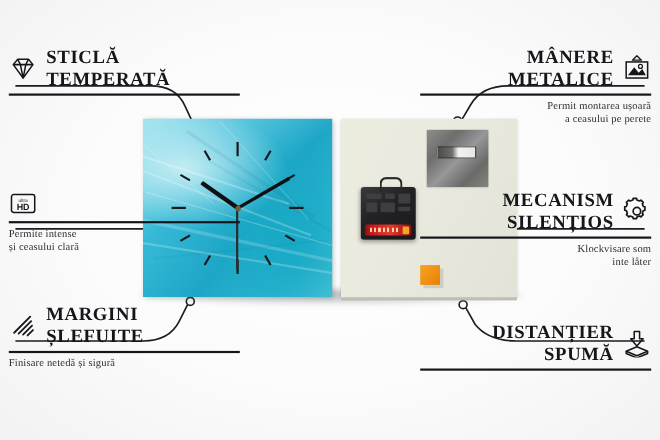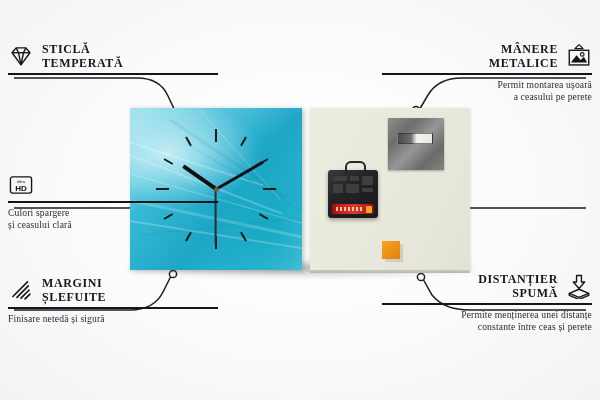--- a/index.html
+++ b/index.html
@@ -16,21 +16,21 @@
   
   #wires{position:absolute;left:0;top:0;width:600px;height:400px;}
 
   
   .feature{position:absolute;width:210px;}
   .feature.left{left:8px;text-align:left;}
   .feature.right{right:8px;text-align:right;}
   .f-head{display:flex;align-items:center;gap:8px;}
   .feature.right .f-head{justify-content:flex-end;}
   .f-title{
-    font-size:12px;font-weight:700;letter-spacing:.6px;
+    font-size:17px;font-weight:700;letter-spacing:.6px;
     line-height:1.18;color:#14161a;text-transform:uppercase;
   }
   .f-icon{width:26px;height:26px;flex:0 0 26px;display:block;}
   .f-rule{height:1.6px;background:#13161a;margin:3px 0 4px 0;}
   .f-sub{
     font-size:9.6px;line-height:1.28;color:#2a2d31;letter-spacing:.15px;
   }
   
   #product{position:absolute;left:130px;top:108px;width:340px;height:172px;}
   #shadow{
@@ -208,21 +208,21 @@
       <svg class="f-icon" viewBox="0 0 32 32">
         <rect x="3" y="6" width="26" height="20" rx="2.5" fill="none" stroke="#14161a" stroke-width="1.7"></rect>
         <text x="16" y="14" font-family="Liberation Sans, sans-serif" font-size="5.4" fill="#14161a" text-anchor="middle">ultra</text>
         <text x="16" y="23" font-family="Liberation Sans, sans-serif" font-size="10" font-weight="bold" fill="#14161a" text-anchor="middle">HD</text>
       </svg>
       <div class="f-title">
       </div>
     </div>
     <div class="f-rule"></div>
     <div class="f-sub">
-      <div>Culori spargere</div>
+      <div>Permite intense</div>
       <div>și ceasului clară</div>
     </div>
   </div>
 
   <div class="feature right" style="top:42px">
     <div class="f-head">
       <div class="f-title">
         <div>MÂNERE</div>
         <div>METALICE</div>
       </div>
@@ -254,33 +254,46 @@
         <div>MARGINI</div>
         <div>ȘLEFUITE</div>
       </div>
     </div>
     <div class="f-rule"></div>
     <div class="f-sub">
       <div>Finisare netedă și sigură</div>
     </div>
   </div>
 
-
-  <div class="feature right" style="top:272px">
+  <div class="feature right" style="top:172px">
+    <div class="f-head">
+      <div class="f-title">
+        <div>MECANISM</div>
+        <div>SILENȚIOS</div>
+      </div>
+      <svg class="f-icon" viewBox="0 0 32 32">
+        <path d="M16 3.5 l3 1.1 1.5-1 2.6 2.6 -1 1.5 1.1 3 1.8 .4 v3.8 l-1.8 .4 -1.1 3 1 1.5 -2.6 2.6 -1.5-1 -3 1.1 -.4 1.8 h-3.8 l-.4-1.8 -3-1.1 -1.5 1 -2.6-2.6 1-1.5 -1.1-3 -1.8-.4 v-3.8 l1.8-.4 1.1-3 -1-1.5 2.6-2.6 1.5 1 3-1.1 .4-1.8 h3.8 Z" fill="none" stroke="#14161a" stroke-width="1.9" stroke-linejoin="round"></path>
+        <circle cx="16" cy="16" r="4.2" fill="none" stroke="#14161a" stroke-width="1.9"></circle>
+      </svg>
+    </div>
+    <div class="f-rule"></div>
+    <div class="f-sub">
+      <div>Klockvisare som</div>
+      <div>inte låter</div>
+    </div>
+  </div>
+
+  <div class="feature right" style="top:292px">
     <div class="f-head">
       <div class="f-title">
         <div>DISTANȚIER</div>
         <div>SPUMĂ</div>
       </div>
       <svg class="f-icon" viewBox="0 0 32 32">
         <path d="M13 3 h6 v8 h4 l-7 8 -7-8 h4 Z" fill="none" stroke="#14161a" stroke-width="1.7" stroke-linejoin="round"></path>
         <path d="M16 20 L28 25 L16 30 L4 25 Z" fill="none" stroke="#14161a" stroke-width="1.7" stroke-linejoin="round"></path>
         <path d="M4 25 v2.5 L16 32.5 L28 27.5 V25" fill="none" stroke="#14161a" stroke-width="1.7" stroke-linejoin="round"></path>
       </svg>
     </div>
     <div class="f-rule"></div>
-    <div class="f-sub">
-      <div>Permite menținerea unei distanțe</div>
-      <div>constante între ceas și perete</div>
-    </div>
   </div>
 
 </div>
 
 </body></html>

